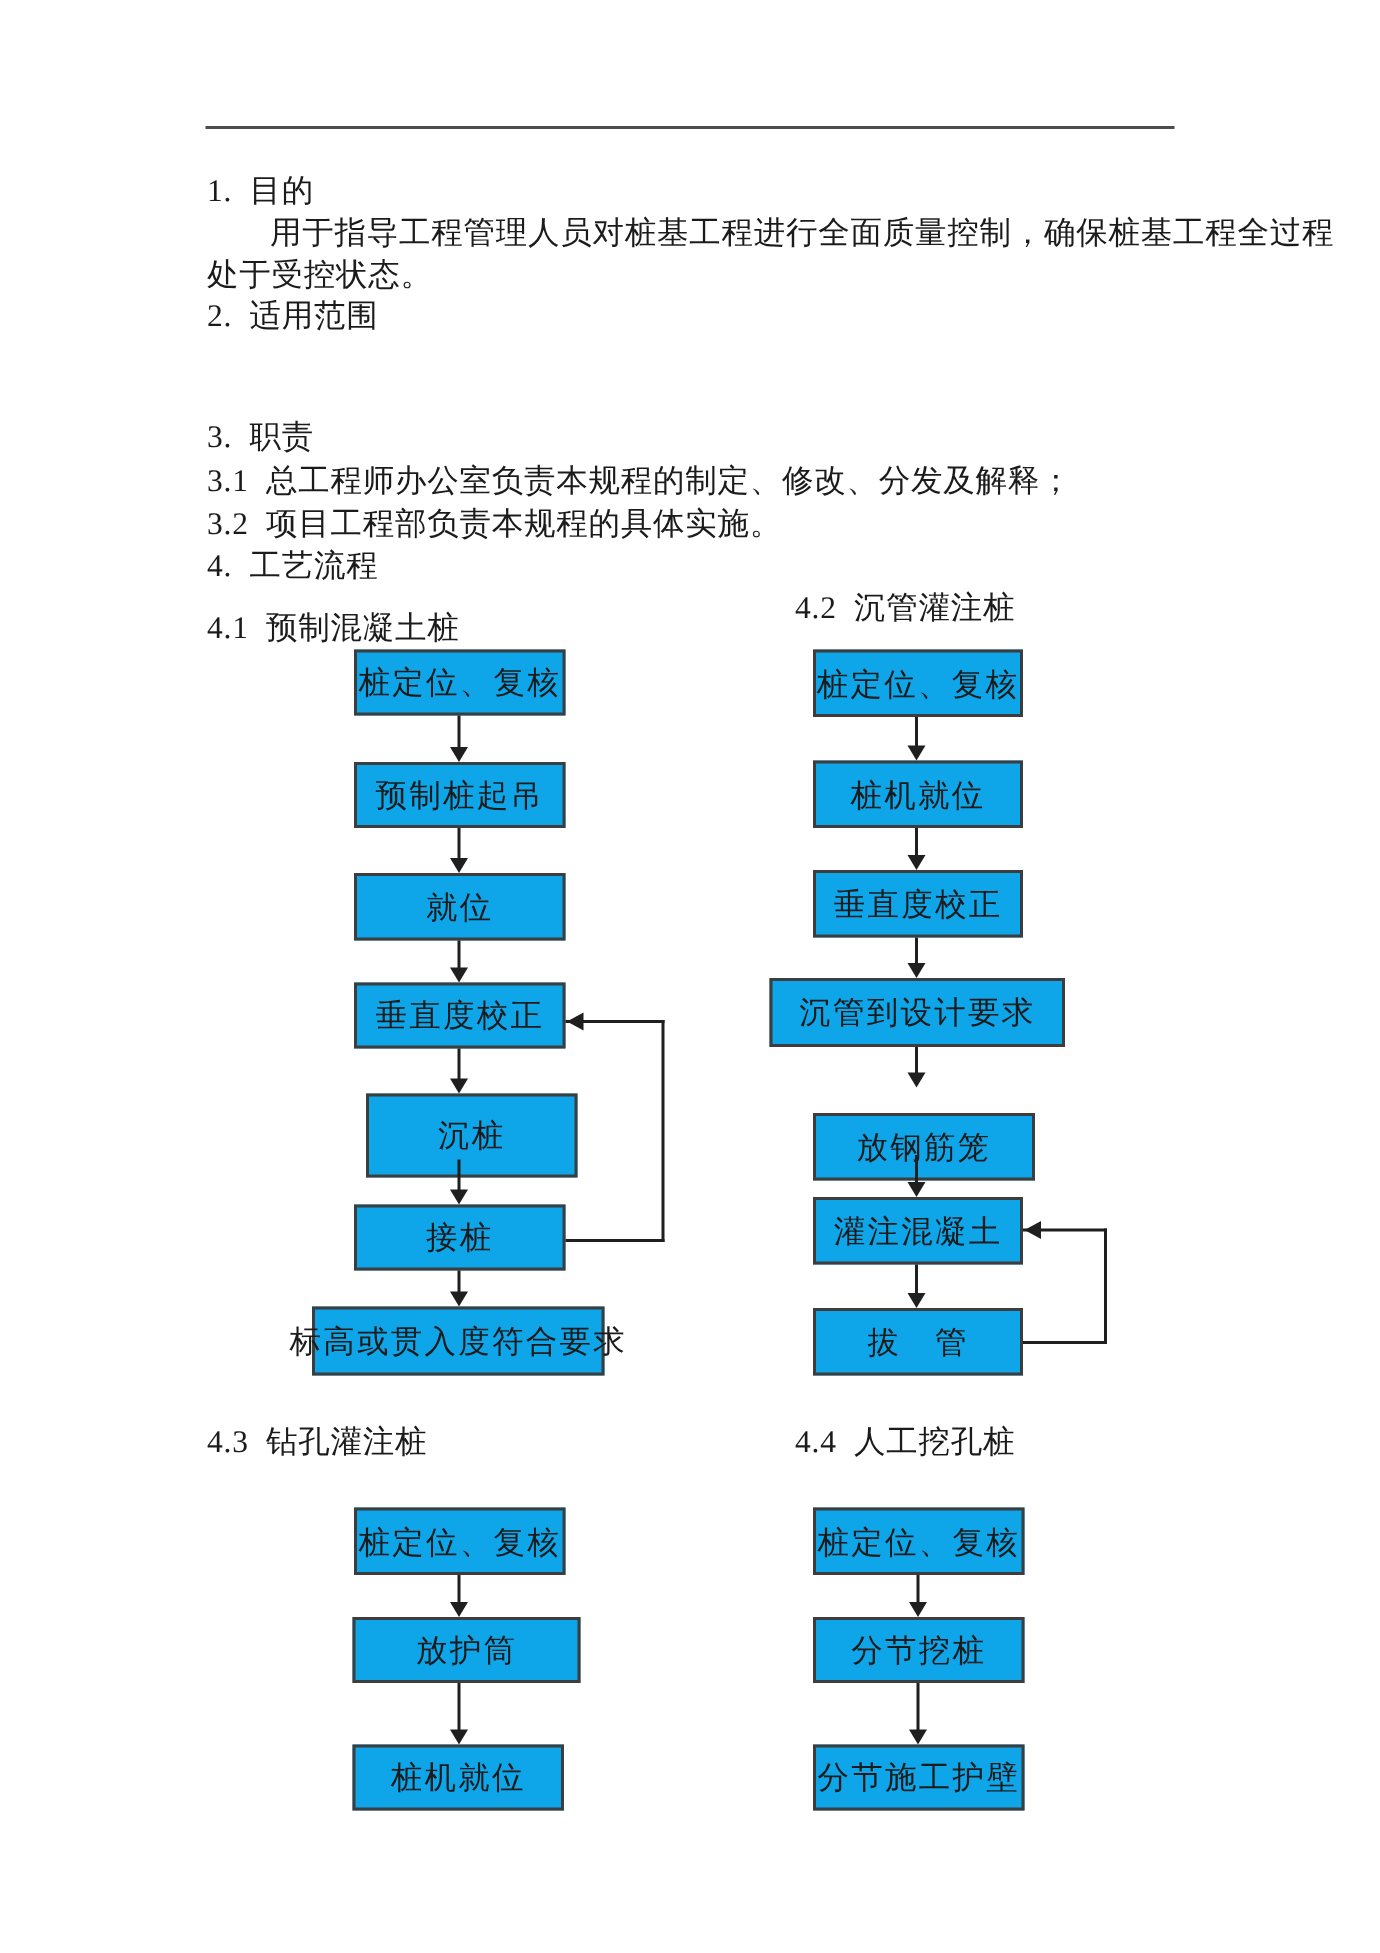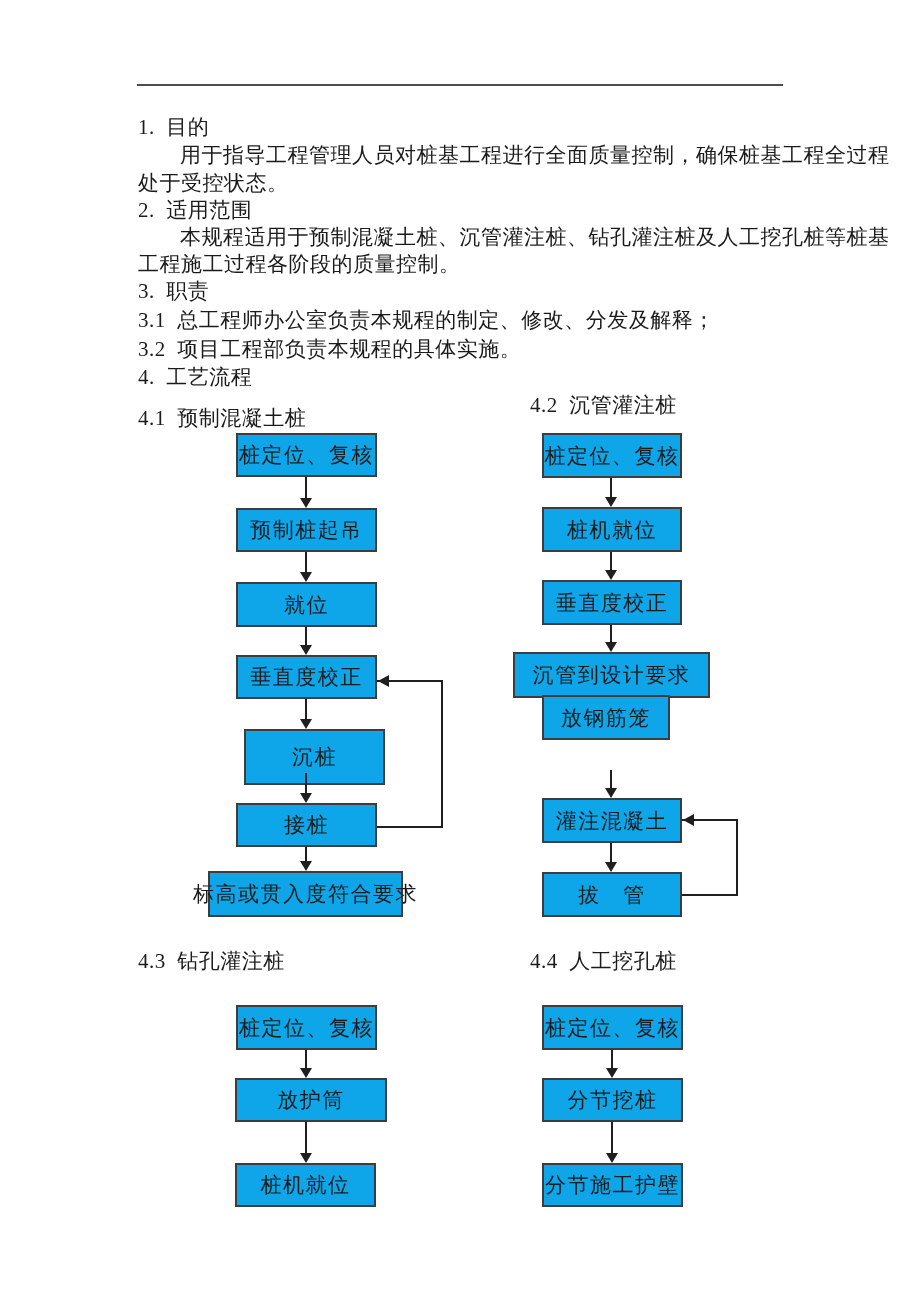--- a/index.html
+++ b/index.html
@@ -40,22 +40,20 @@
 <body>
 
 <div class="page">
 
   <div class="rule"></div>
 
   <div class="tline" style="top:113px">1.  目的</div>
   <div class="tline indent" style="top:141px">用于指导工程管理人员对桩基工程进行全面质量控制，确保桩基工程全过程</div>
   <div class="tline" style="top:169px">处于受控状态。</div>
   <div class="tline" style="top:196px">2.  适用范围</div>
-  <div class="tline indent" style="top:223px">本规程适用于预制混凝土桩、沉管灌注桩、钻孔灌注桩及人工挖孔桩等桩基</div>
-  <div class="tline" style="top:250px">工程施工过程各阶段的质量控制。</div>
   <div class="tline" style="top:277px">3.  职责</div>
   <div class="tline" style="top:306px">3.1  总工程师办公室负责本规程的制定、修改、分发及解释；</div>
   <div class="tline" style="top:335px">3.2  项目工程部负责本规程的具体实施。</div>
   <div class="tline" style="top:363px">4.  工艺流程</div>
 
   <div>
     <div class="tline" style="top:404px">4.1  预制混凝土桩</div>
     <div class="fbox" style="left:236px;top:433px;width:141px;height:44px">桩定位、复核</div>
     <div class="varr" style="left:305px;top:477px;height:22px"></div>
     <div class="fbox" style="left:236px;top:508px;width:141px;height:44px">预制桩起吊</div>
@@ -76,21 +74,21 @@
   <div>
     <div class="tline" style="top:391px;left:530px">4.2  沉管灌注桩</div>
     <div class="fbox" style="left:542px;top:433px;width:140px;height:45px">桩定位、复核</div>
     <div class="varr" style="left:610px;top:478px;height:20px"></div>
     <div class="fbox" style="left:542px;top:507px;width:140px;height:45px">桩机就位</div>
     <div class="varr" style="left:610px;top:552px;height:19px"></div>
     <div class="fbox" style="left:542px;top:580px;width:140px;height:45px">垂直度校正</div>
     <div class="varr" style="left:610px;top:625px;height:18px"></div>
     <div class="fbox" style="left:513px;top:652px;width:197px;height:46px">沉管到设计要求</div>
     <div class="varr" style="left:610px;top:698px;height:18px"></div>
-    <div class="fbox" style="left:542px;top:695px;width:128px;height:45px">放钢筋笼</div>
+    <div class="fbox" style="left:542px;top:742px;width:148px;height:45px">放钢筋笼</div>
     <div class="varr" style="left:610px;top:770px;height:19px"></div>
     <div class="fbox" style="left:542px;top:798px;width:140px;height:45px">灌注混凝土</div>
     <div class="varr" style="left:610px;top:843px;height:20px"></div>
     <div class="fbox" style="left:542px;top:872px;width:140px;height:45px">拔　管</div>
     <div class="loop" style="left:682px;top:819px;width:56px;height:77px"></div>
     <div class="larr" style="left:683px;top:814px"></div>
   </div>
 
   <div>
     <div class="tline" style="top:947px">4.3  钻孔灌注桩</div>

